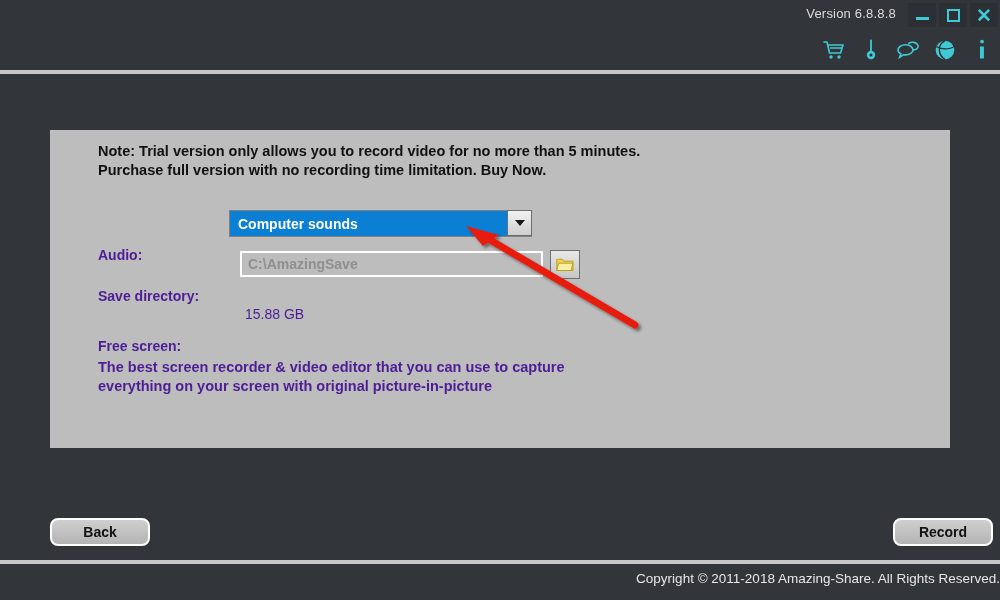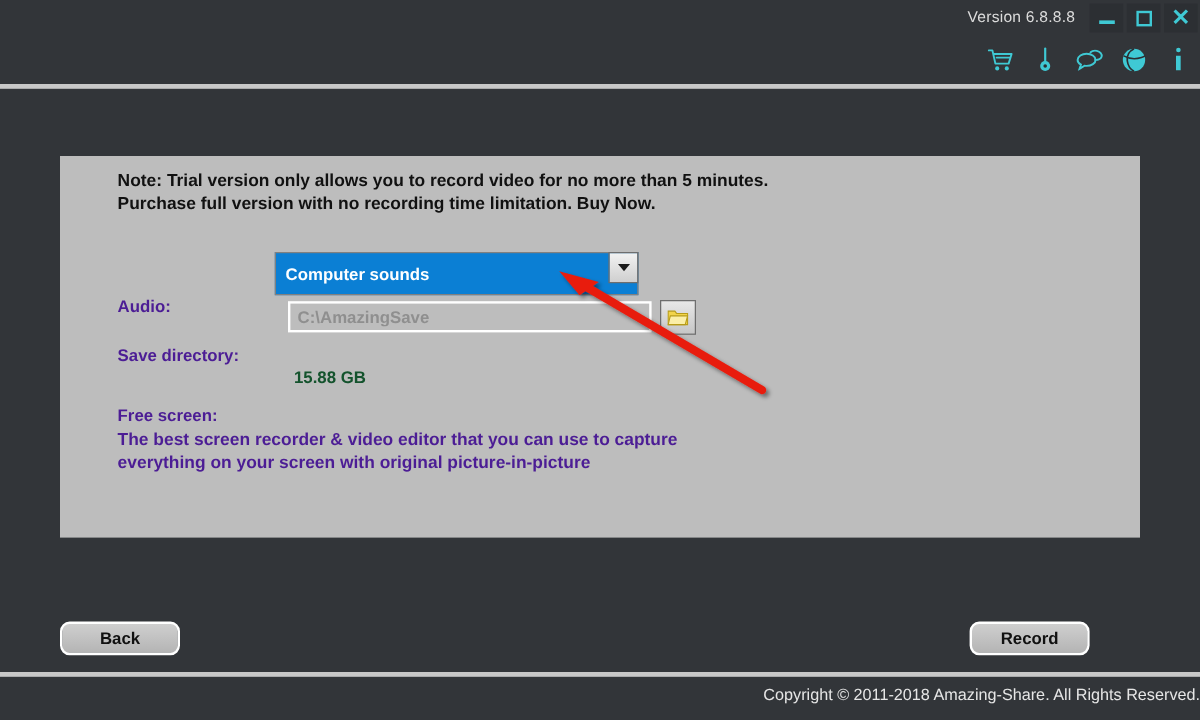--- a/index.html
+++ b/index.html
@@ -133,21 +133,21 @@
   }
 
   
   .label-audio { top: 85px; }
 
   .audio-select {
     position: absolute;
     left: 179px;
     top: 80px;
     width: 303px;
-    height: 36px;
+    height: 27px;
     background: #0b7fd4;
     border: 1px solid #808080;
     display: flex;
     align-items: center;
     cursor: pointer;
   }
   .audio-select .sel-text {
     color: #ffffff;
     font-size: 14px;
     font-weight: bold;
@@ -209,23 +209,23 @@
     justify-content: center;
     cursor: pointer;
   }
 
   
   .label-freespace { top: 176px; }
   .freespace-value {
     position: absolute;
     left: 195px;
     top: 176px;
-    color: #14532d;
-    font-size: 14px;
-    font-weight: bold;
+    color: #4c1d95;
+    font-size: 14px;
+    font-weight: normal;
     white-space: nowrap;
     text-align: center;
   }
 
   
   .tagline {
     position: absolute;
     left: 48px;
     top: 228px;
     width: 780px;
@@ -254,21 +254,21 @@
     background: linear-gradient(#cfcfcf, #b4b4b4);
     border: 2px solid #ffffff;
     border-radius: 8px;
     color: #111;
     font-size: 14px;
     font-weight: bold;
     font-family: "Liberation Sans", sans-serif;
     cursor: pointer;
   }
   .btn-back { left: 50px; top: 518px; }
-  .btn-record { left: 808px; top: 518px; }
+  .btn-record { left: 893px; top: 518px; }
 
   
   .footer-divider {
     position: absolute;
     left: 0; top: 560px;
     width: 1000px;
     height: 4px;
     background: #c8c8c8;
   }
   .copyright {

